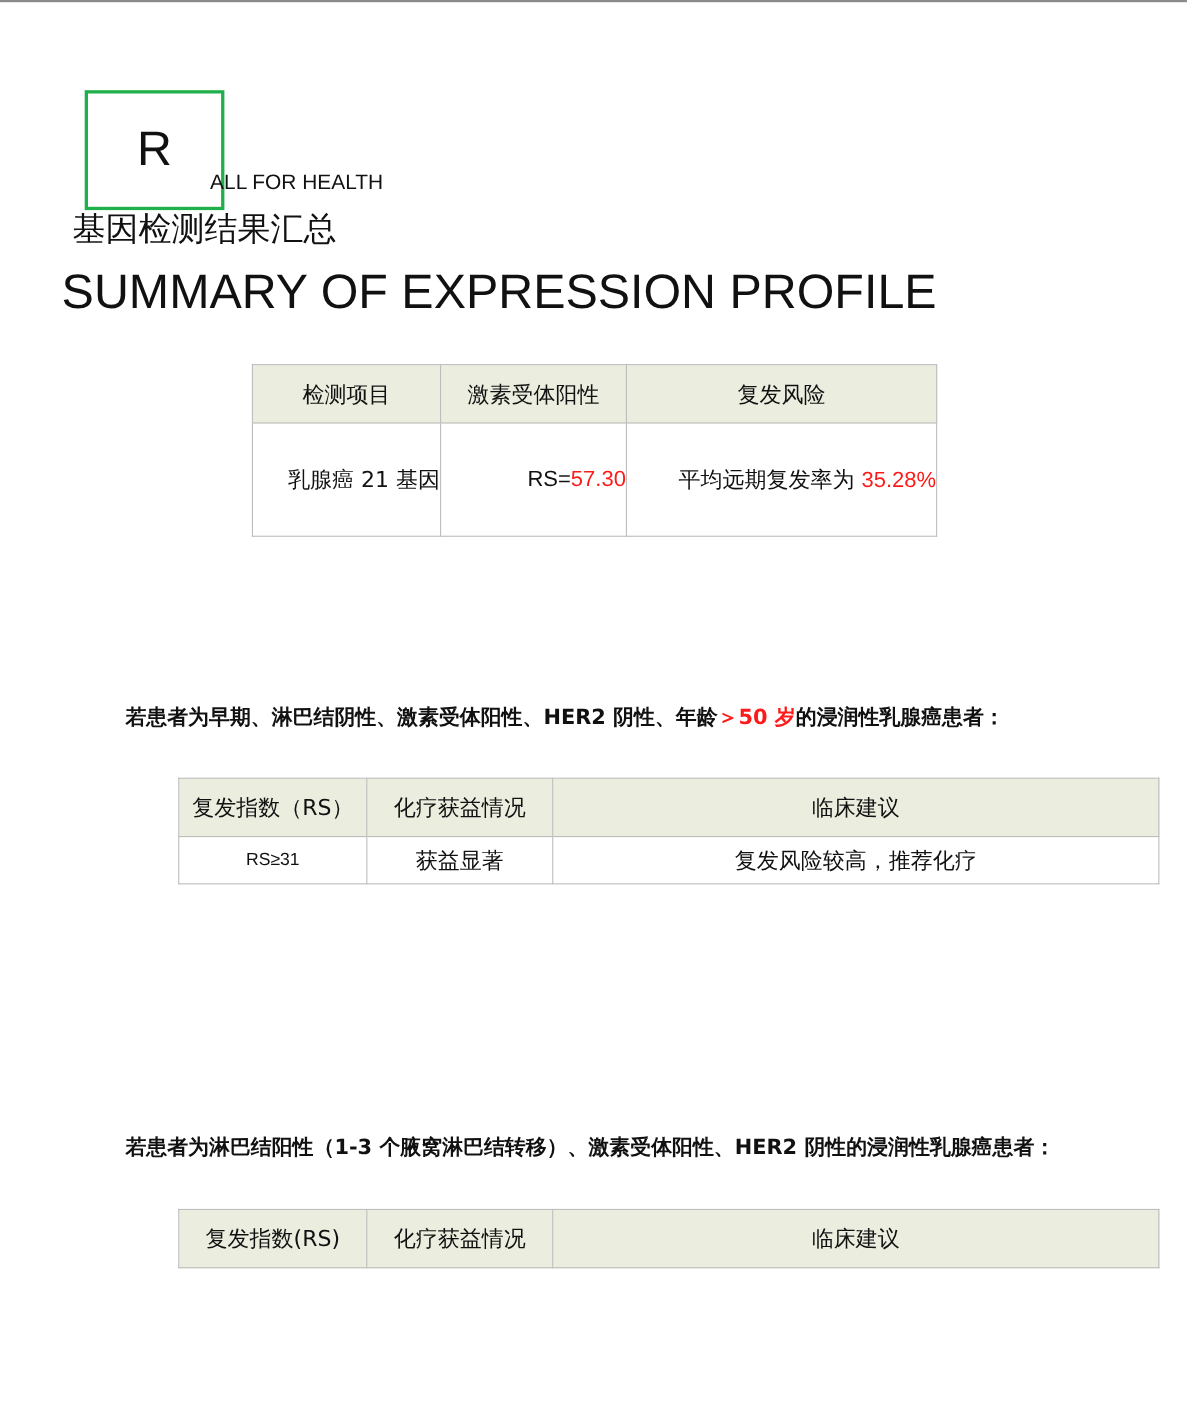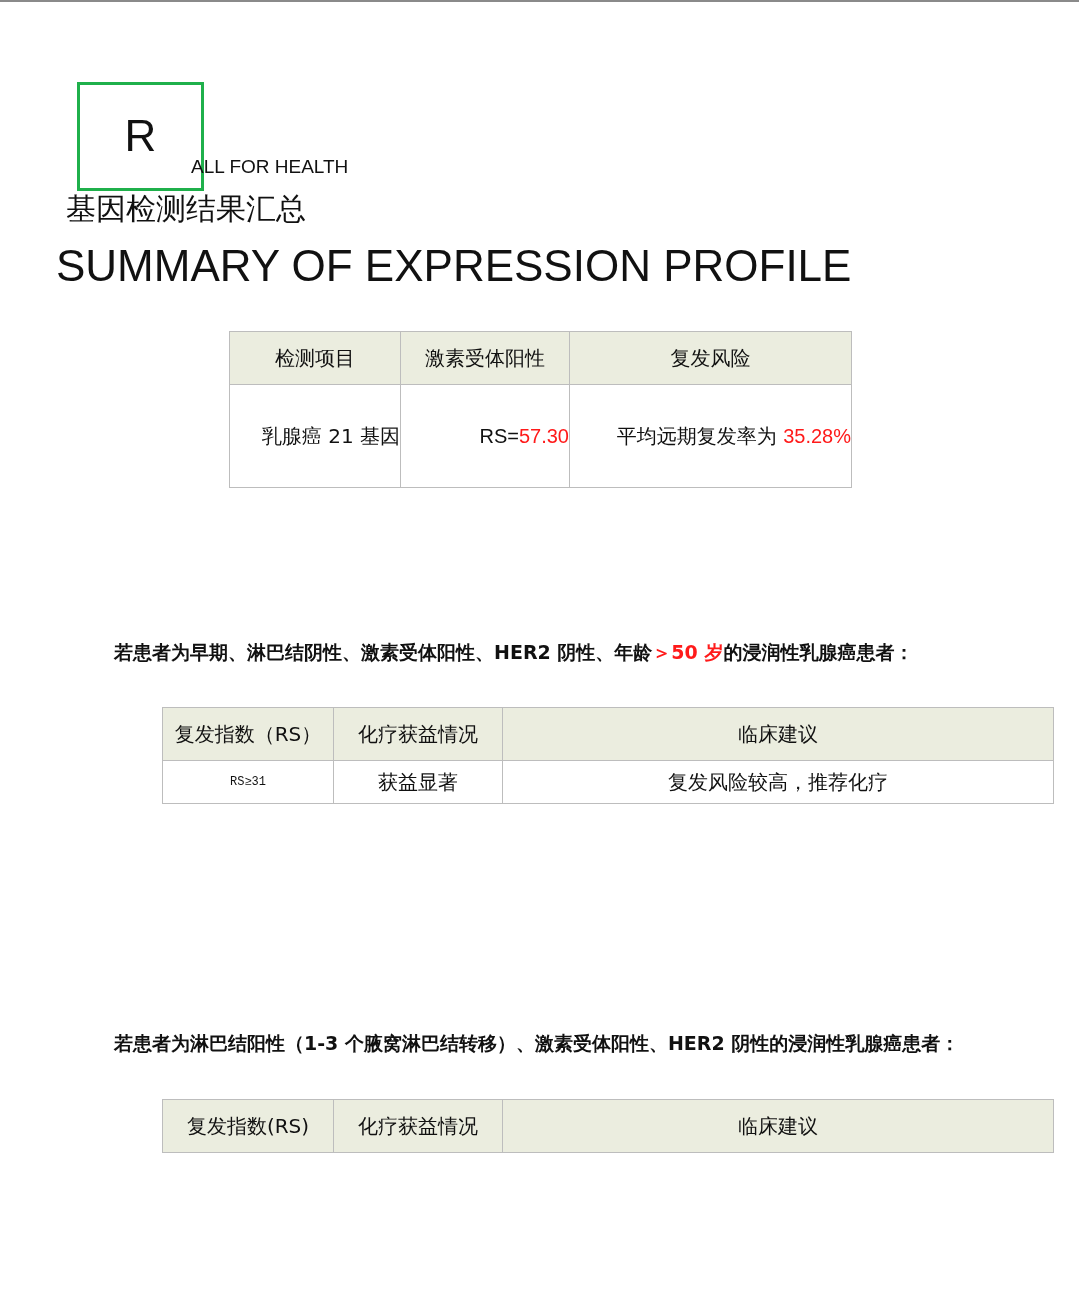--- a/index.html
+++ b/index.html
@@ -24,21 +24,21 @@
     .red { color: #ff1a1a; }
     .para { position: absolute; left: 114px; width: 870px; font-size: 19px; line-height: 29px;
             font-family: "DejaVu Sans", sans-serif; font-weight: bold; }
     .p1 { top: 638px; }
     .p2 { top: 983px; margin-top: 46px; }
     .t2, .t3 { left: 162px; width: 892px; }
     .t2 { top: 707px; }
     .t3 { top: 1099px; }
     .t2 th, .t3 th { height: 52px; font-size: 20px; font-family: "DejaVu Sans", sans-serif; }
     .t2 td, .t3 td { height: 42px; font-size: 20px; font-family: "DejaVu Serif", serif; }
-    .t2 td.rs, .t3 td.rs { font-size: 12px; font-family: Liberation Mono, monospace; }
+    .t2 td.rs, .t3 td.rs { font-size: 16px; font-family: Liberation Sans, sans-serif; }
     .c1 { width: 170px; } .c2 { width: 168px; }
   </style>
 </head>
 <body>
 
 <div class="topbar"></div>
 
 <div class="logo-box">
   <div class="logo-letter">R</div>
 </div>

